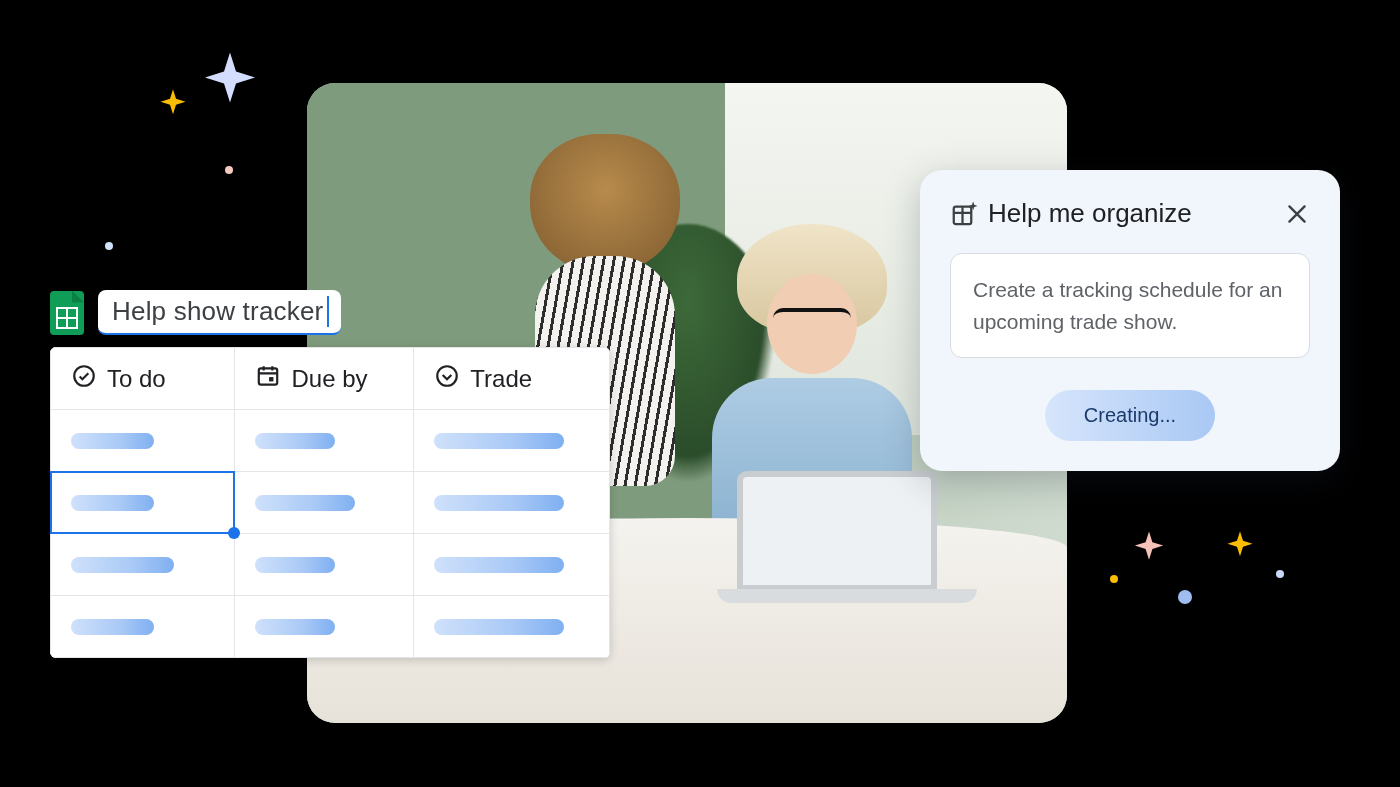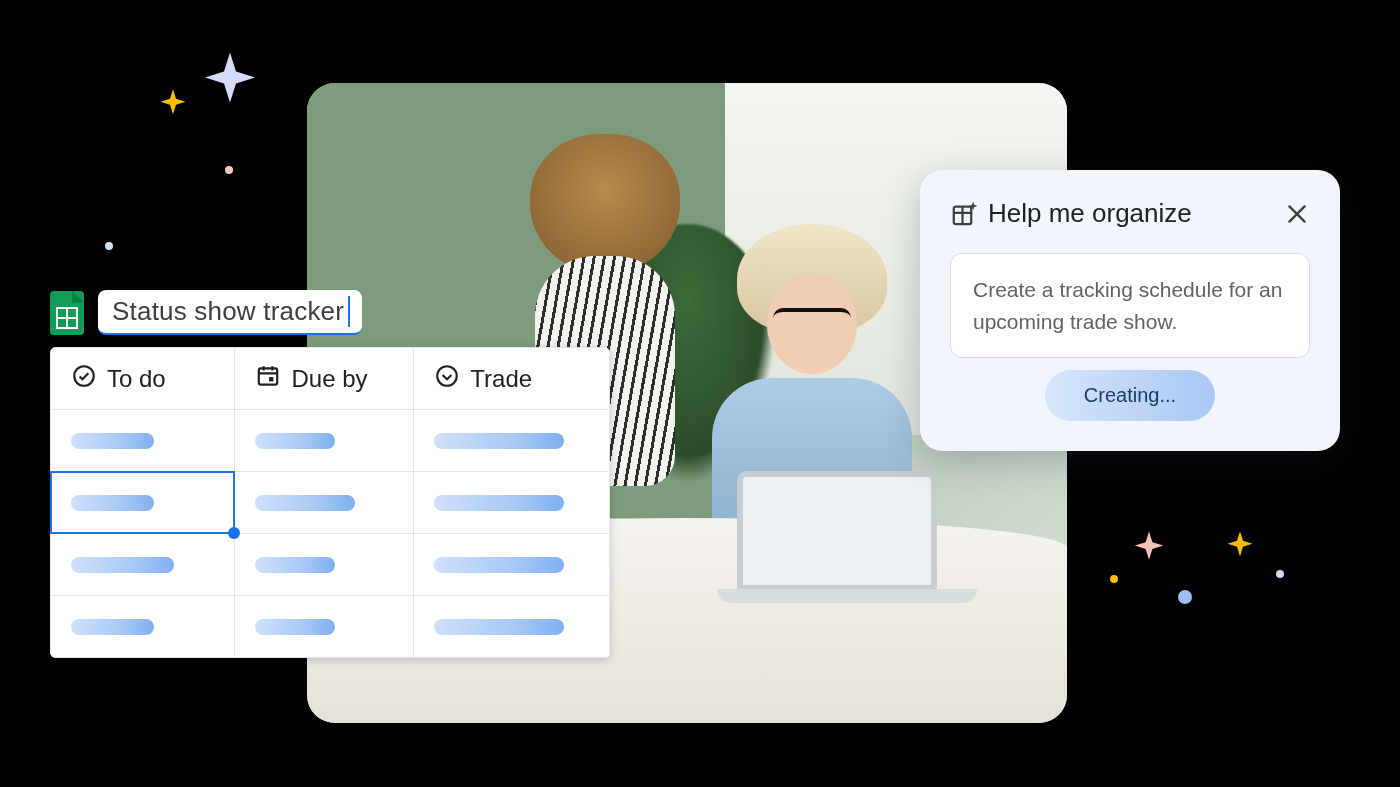--- a/index.html
+++ b/index.html
@@ -106,21 +106,21 @@
     background:#f1f6fd; border-radius:22px; padding:28px 30px 30px;
     box-shadow:0 10px 36px rgba(30,40,60,.25);
   }
   .help-head { display:flex; align-items:center; gap:8px; }
   .help-title { font-size:26px; color:#202124; font-weight:500; flex:1; }
   .close-x { width:26px; height:26px; cursor:pointer; color:#3c4043; }
   .organize-icon { width:30px; height:30px; color:#3c4043; }
   .prompt-box { margin-top:24px; background:#fff; border:1px solid #d7dce1;
                 border-radius:12px; padding:20px 22px; font-size:21px; color:#5f6368;
                 line-height:1.5; }
-  .creating-btn { margin:12px auto 0; display:block; width:170px; text-align:center;
+  .creating-btn { margin:32px auto 0; display:block; width:170px; text-align:center;
                   padding:14px 0; border:none; border-radius:999px; font-size:20px;
                   color:#1b3a6b; font-weight:500; cursor:default;
                   background:linear-gradient(90deg,#d6e5fb 0%,#a9c8f4 100%); }
 </style>
 </head>
 <body>
 
 <div class="sparkle" style="left:200px; top:50px;">
   <svg width="60" height="60" viewBox="0 0 24 24">
       <path fill="#d5ddff" d="M12 1l2.4 7.6L22 11l-7.6 2.4L12 21l-2.4-7.6L2 11l7.6-2.4z"></path>
@@ -168,21 +168,21 @@
     <div class="screen"></div>
       <div class="base"></div>
   </div>
 </div>
 
 <div class="sheet-wrap">
   <div class="sheet-title-row">
     <div class="sheets-icon">
         <div class="grid"></div>
       </div>
-    <div class="doc-title">Status show tracker</div>
+    <div class="doc-title">Help show tracker</div>
   </div>
 
   <div class="sheet">
     <table>
       <colgroup>
           <col style="width:33%">
           <col style="width:32%">
           <col style="width:35%">
         </colgroup>
       <thead>

